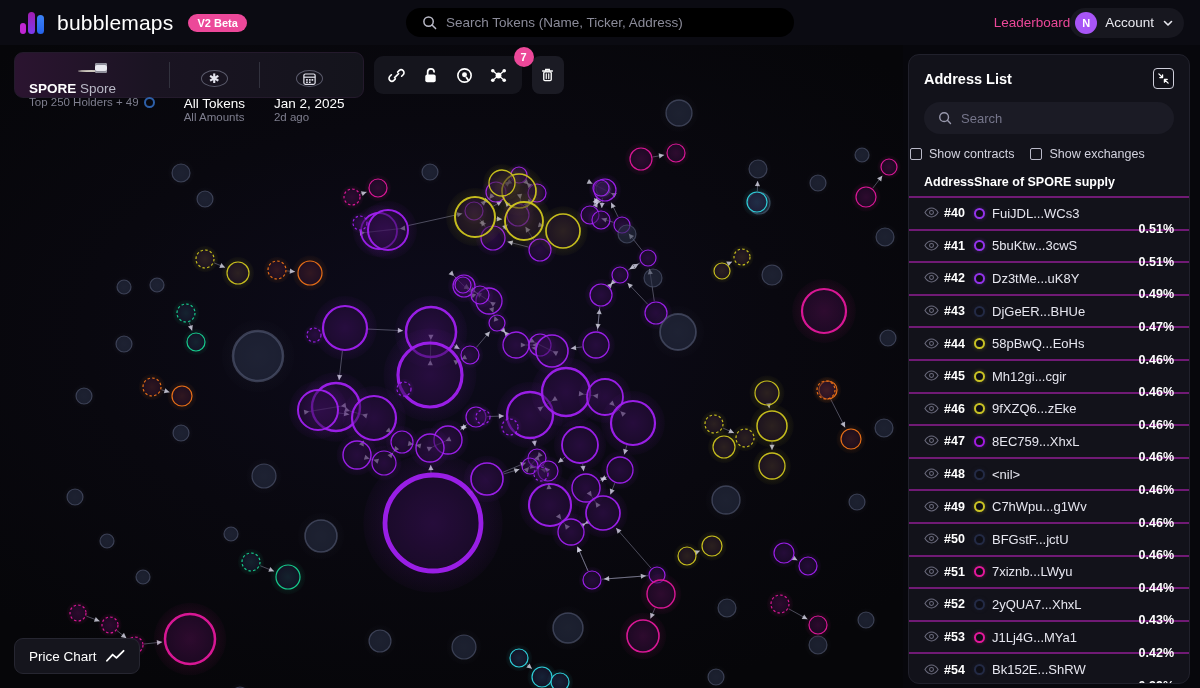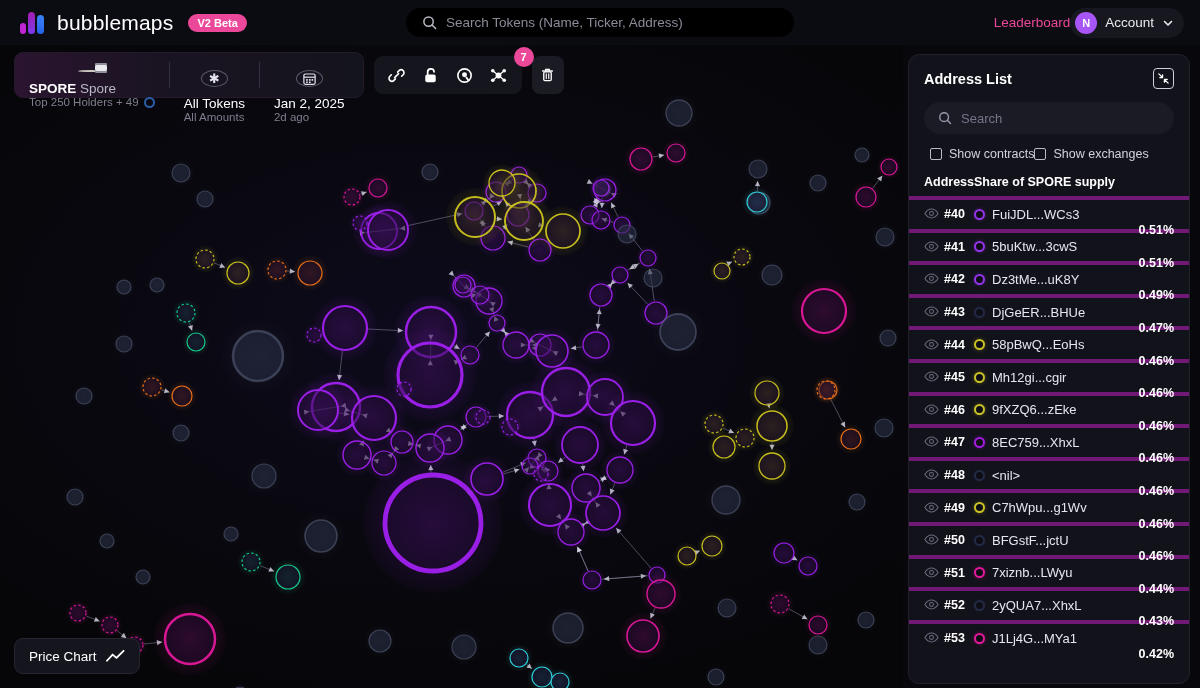--- a/index.html
+++ b/index.html
@@ -131,31 +131,31 @@
   .sb-title { color: #fff; font-size: 14.5px; font-weight: bold; }
   .collapse-btn {
     width: 21px; height: 21px; border: 1.4px solid #cfcfdb; border-radius: 4px;
     display: flex; align-items: center; justify-content: center; color: #fff;
   }
   .sb-search {
     margin: 13px 15px 0 15px; height: 32px; background: #1b1b25;
     border-radius: 16px; display: flex; align-items: center; gap: 9px; padding: 0 14px;
   }
   .sb-search span { color: #75758a; font-size: 13px; }
-  .sb-checks { display: flex; padding: 13px 15px 0 21px; }
+  .sb-checks { display: flex; gap: 16px; padding: 13px 15px 0 1px; }
   .chk { display: flex; align-items: center; gap: 7px; color: #d2d2de; font-size: 12.5px; }
   .chk-box { width: 12px; height: 12px; border: 1.4px solid #b9b9c8; border-radius: 2px; }
   .tbl-head {
     display: flex; justify-content: flex-start; padding: 14px 15px 7px 15px;
     color: #fff; font-size: 12.5px; font-weight: bold;
   }
   .rows { height: 492px; overflow: hidden; }
   .row {
     display: flex; align-items: center; height: 32.6px;
-    padding: 0 15px; border-top: 4px solid #701a75;
+    padding: 0 15px; border-top: 2px solid #701a75;
   }
   .row .eye { color: #6b6b7d; width: 17px; flex: 0 0 17px; }
   .row .rank { color: #fff; font-size: 12.5px; font-weight: bold; width: 28px; margin-left: 3px; }
   .row .dot { width: 11px; height: 11px; border-radius: 50%; margin: 0 7px 0 2px; flex: 0 0 11px; }
   .row .addr { color: #e6e6ef; font-size: 13px; flex: 1; }
   .row .share { color: #fff; font-size: 12.5px; font-weight: bold; margin-top: 32px; }
 </style>
 </head>
 <body>
 
@@ -1089,15 +1089,25 @@
         <div class="row">
           <span class="eye"><svg width="15" height="11" viewBox="0 0 16 11">
               <path d="M1 5.5 C3.4 1.6 6 0.8 8 0.8 C10 0.8 12.6 1.6 15 5.5 C12.6 9.4 10 10.2 8 10.2 C6 10.2 3.4 9.4 1 5.5 Z" fill="none" stroke="#6b6b7d" stroke-width="1.1"></path>
               <circle cx="8" cy="5.5" r="2.1" fill="none" stroke="#6b6b7d" stroke-width="1.1"></circle>
             </svg></span>
           <span class="rank">#53</span>
           <span class="dot" style="border:2.2px solid #e3189b;background:#0d0d15;box-shadow:0 0 4px #e3189b55"></span>
           <span class="addr">J1Lj4G...MYa1</span>
           <span class="share">0.42%</span>
         </div>
+        <div class="row">
+          <span class="eye"><svg width="15" height="11" viewBox="0 0 16 11">
+              <path d="M1 5.5 C3.4 1.6 6 0.8 8 0.8 C10 0.8 12.6 1.6 15 5.5 C12.6 9.4 10 10.2 8 10.2 C6 10.2 3.4 9.4 1 5.5 Z" fill="none" stroke="#6b6b7d" stroke-width="1.1"></path>
+              <circle cx="8" cy="5.5" r="2.1" fill="none" stroke="#6b6b7d" stroke-width="1.1"></circle>
+            </svg></span>
+          <span class="rank">#54</span>
+          <span class="dot" style="border:2.2px solid #232a45;background:#0d0d15;box-shadow:0 0 4px #232a4555"></span>
+          <span class="addr">Bk152E...ShRW</span>
+          <span class="share">0.39%</span>
+        </div>
       </div>
   </div>
 </div>
 
 </body></html>

